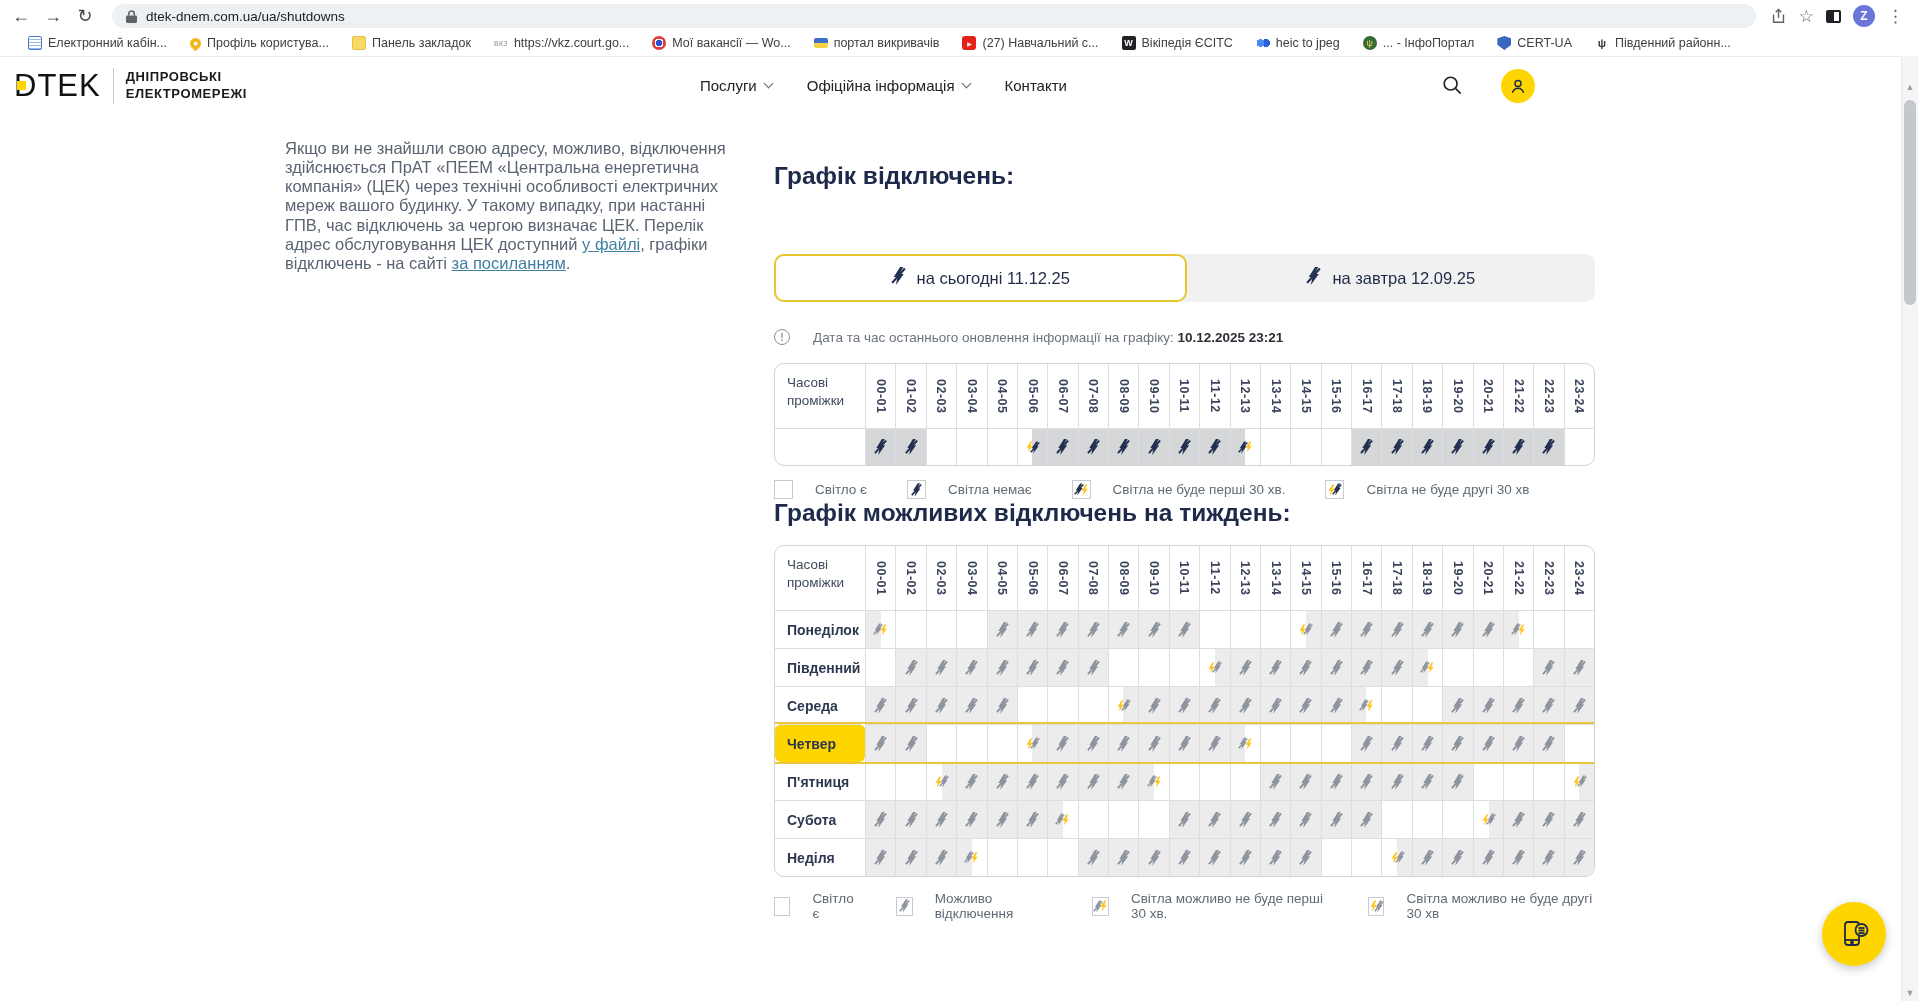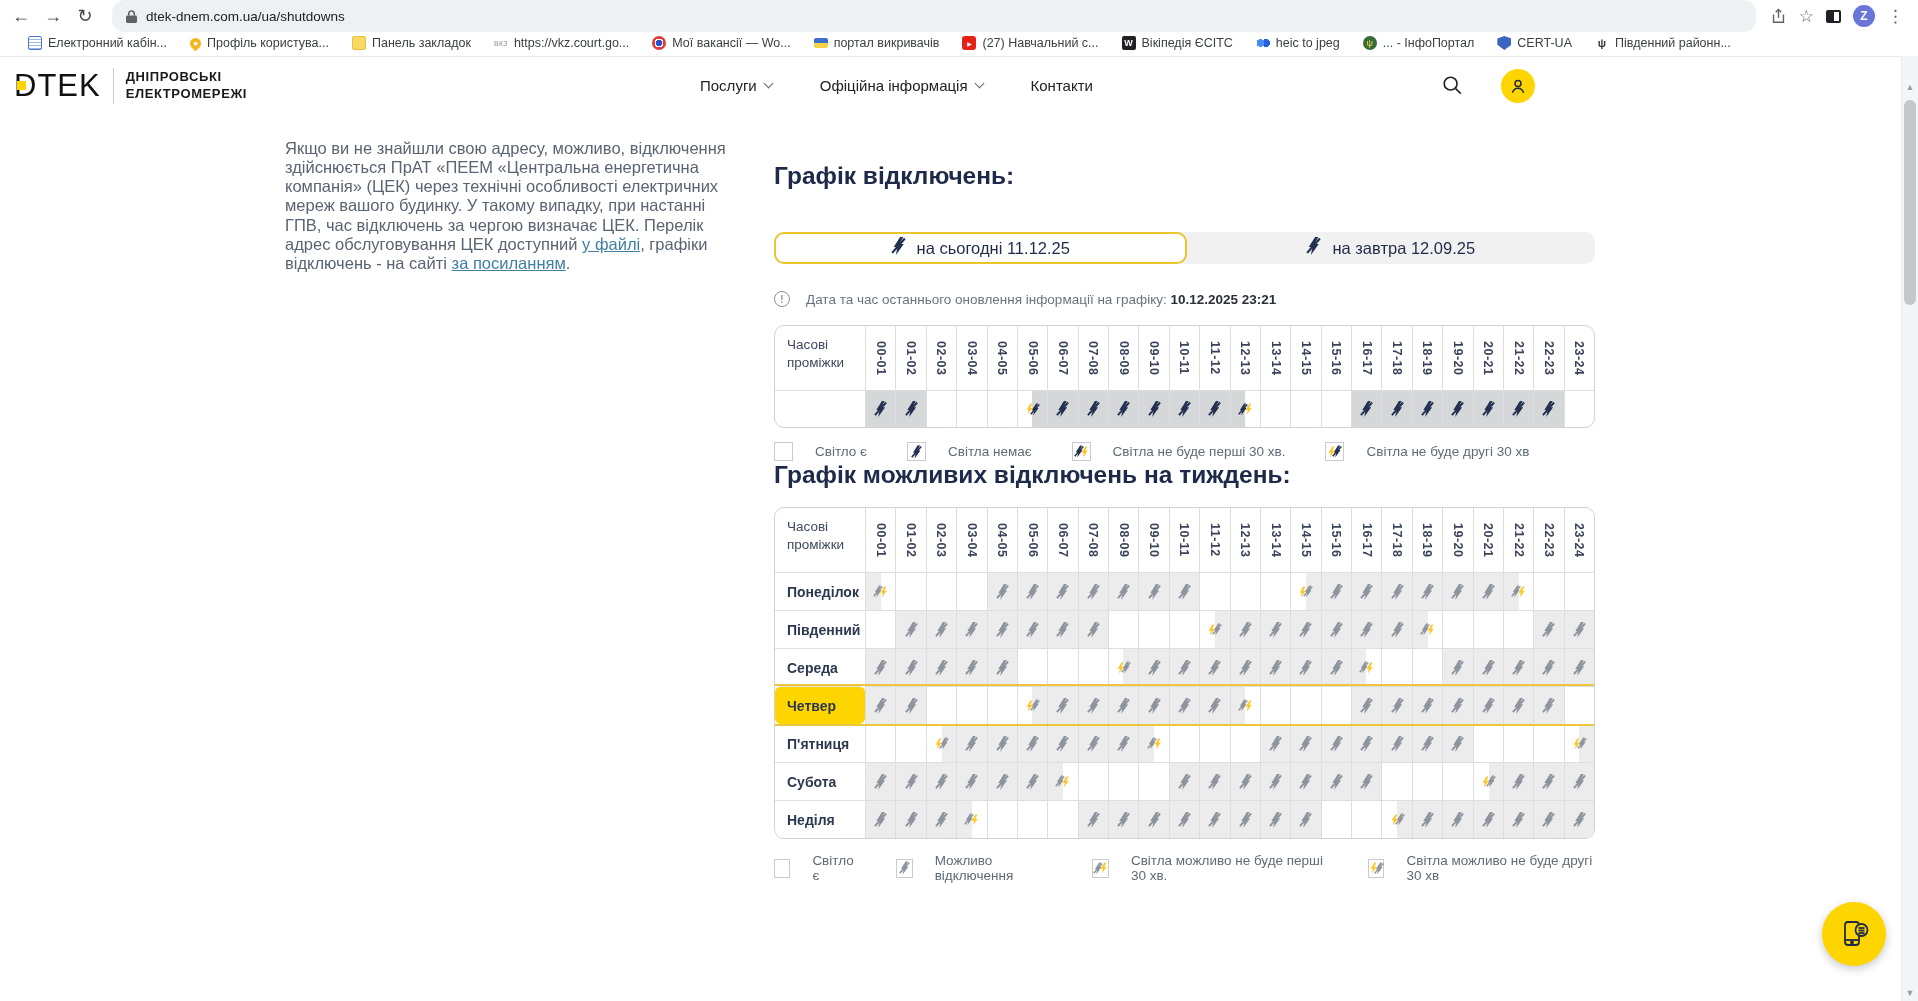--- a/index.html
+++ b/index.html
@@ -5,21 +5,21 @@
   * { box-sizing: border-box; }
   html,body { margin:0; padding:0; }
   body {
     width:1918px; height:1001px; overflow:hidden; position:relative;
     font-family:"Liberation Sans", sans-serif; background:#fff; color:#222;
   }
   
   .toolbar { height:30px; display:flex; align-items:center; padding:3px 10px 1px 8px; gap:6px; background:#fff; }
   .nav-btn { width:26px; height:24px; display:flex; align-items:center; justify-content:center;
              color:#45484d; font-size:18px; line-height:1; border-radius:50%; }
-  .omnibox { flex:1; height:32px; background:#eef1f4; border-radius:13px; display:flex; align-items:center;
+  .omnibox { flex:1; height:24px; background:#eef1f4; border-radius:13px; display:flex; align-items:center;
              padding:12px 14px; gap:9px; margin:0 8px; }
   .omnibox .url { font-size:13.5px; color:#202124; }
   .tb-right { display:flex; align-items:center; gap:12px; padding-right:4px; }
   .glyph-btn { color:#5f6368; font-size:17px; line-height:1; }
   .side-panel { width:15px; height:13px; border:2px solid #202124; border-radius:2px;
                 background:linear-gradient(90deg,#202124 0 55%,#fff 55% 100%); }
   .avatar-z { width:22px; height:22px; border-radius:50%; background:#6b74d8; color:#fff; font-size:12px;
               font-weight:700; display:flex; align-items:center; justify-content:center; }
   .bookmarks { height:26px; display:flex; align-items:center; padding:0 12px; gap:23px; background:#fff; white-space:nowrap; overflow:hidden;margin-left:16px; }
   .bm { display:inline-flex; align-items:center; gap:6px; font-size:12.5px; color:#3c4043; }
@@ -40,39 +40,39 @@
   .fv[data-icon="shield-icon"]    { background:#3a66c0; clip-path:polygon(50% 0,100% 18%,100% 62%,50% 100%,0 62%,0 18%); }
   .fv[data-icon="trident-icon"]::after { content:"ψ"; color:#3a3a3a; font-size:11px; font-weight:700; }
 
   
   .site-header { height:58px; border-top:1px solid #ebebeb; background:#fff; position:relative; display:flex; align-items:center; }
   .logo { display:flex; align-items:center; margin-left:14px; gap:12px; }
   .logo-dtek { font-size:31px; font-weight:400; letter-spacing:1px; color:#111; position:relative; }
   .logo-dtek::before { content:""; position:absolute; left:3px; top:13px; width:9px; height:9px; background:#FFD500; }
   .logo-div { width:1px; height:36px; background:#c9c9c9; }
   .logo-sub { font-size:13px; font-weight:700; color:#1a1a1a; letter-spacing:.6px; line-height:1.3; }
-  .main-nav { position:absolute; left:700px; display:flex; align-items:center; gap:48px; }
+  .main-nav { position:absolute; left:700px; display:flex; align-items:center; gap:35px; }
   .nav-item { display:flex; align-items:center; font-size:15px; color:#222; }
   .chev { width:7px; height:7px; border-right:1.5px solid #666; border-bottom:1.5px solid #666;
           transform:rotate(45deg); margin-left:8px; margin-top:-4px; }
   .hdr-search { position:absolute; left:1441px; top:17px; }
   .hdr-avatar { position:absolute; left:1501px; top:12px; width:34px; height:34px; border-radius:50%;
                 background:#FFD500; display:flex; align-items:center; justify-content:center; }
 
   
   .page { position:absolute; top:114px; left:0; right:17px; bottom:0; background:#fff; }
   .intro { position:absolute; left:285px; top:8px; width:460px; font-size:16.5px; line-height:1.17; color:#5a6472; }
   .intro a { color:#3f7fa0; text-decoration:underline; }
   .right-col { position:absolute; left:774px; top:48px; width:821px; }
   h2.sec { margin:0; font-size:24.5px; font-weight:700; color:#1d2a4a; }
-  .tabs { margin-top:42px; height:32px; background:#f1f1f2; border-radius:10px; display:flex; }
+  .tabs { margin-top:64px; height:48px; background:#f1f1f2; border-radius:10px; display:flex; }
   .tab { flex:1; display:flex; align-items:center; justify-content:center; gap:11px;
          font-size:16.5px; color:#1f2b47; }
   .tab.active { background:#fff; border:2px solid #e8c62c; border-radius:10px; }
-  .update-note { margin-top:27px; display:flex; align-items:center; gap:16px; font-size:13.5px; color:#6a737d; }
+  .update-note { margin-top:27px; display:flex; align-items:center; gap:23px; font-size:13.5px; color:#6a737d; }
   .info-icon { width:16px; height:16px; border:1.5px solid #8a9199; border-radius:50%; color:#8a9199;
                display:flex; align-items:center; justify-content:center; font-size:10px; font-weight:700; flex:0 0 auto; }
   .info-icon::after { content:"!"; }
   .update-note b { color:#2b2f36; }
 
   .sched-table { margin-top:18px; border:1px solid #cfd3d9; border-radius:10px; overflow:hidden; background:#fff; }
   .grid-row { display:grid; grid-template-columns:90px repeat(24,1fr); }
   .grid-row > div { border-left:1px solid #dcdee1; display:flex; align-items:center; justify-content:center; }
   .grid-row > div:first-child { border-left:none; }
   .grid-row + .grid-row > div { border-top:1px solid #dcdee1; }

